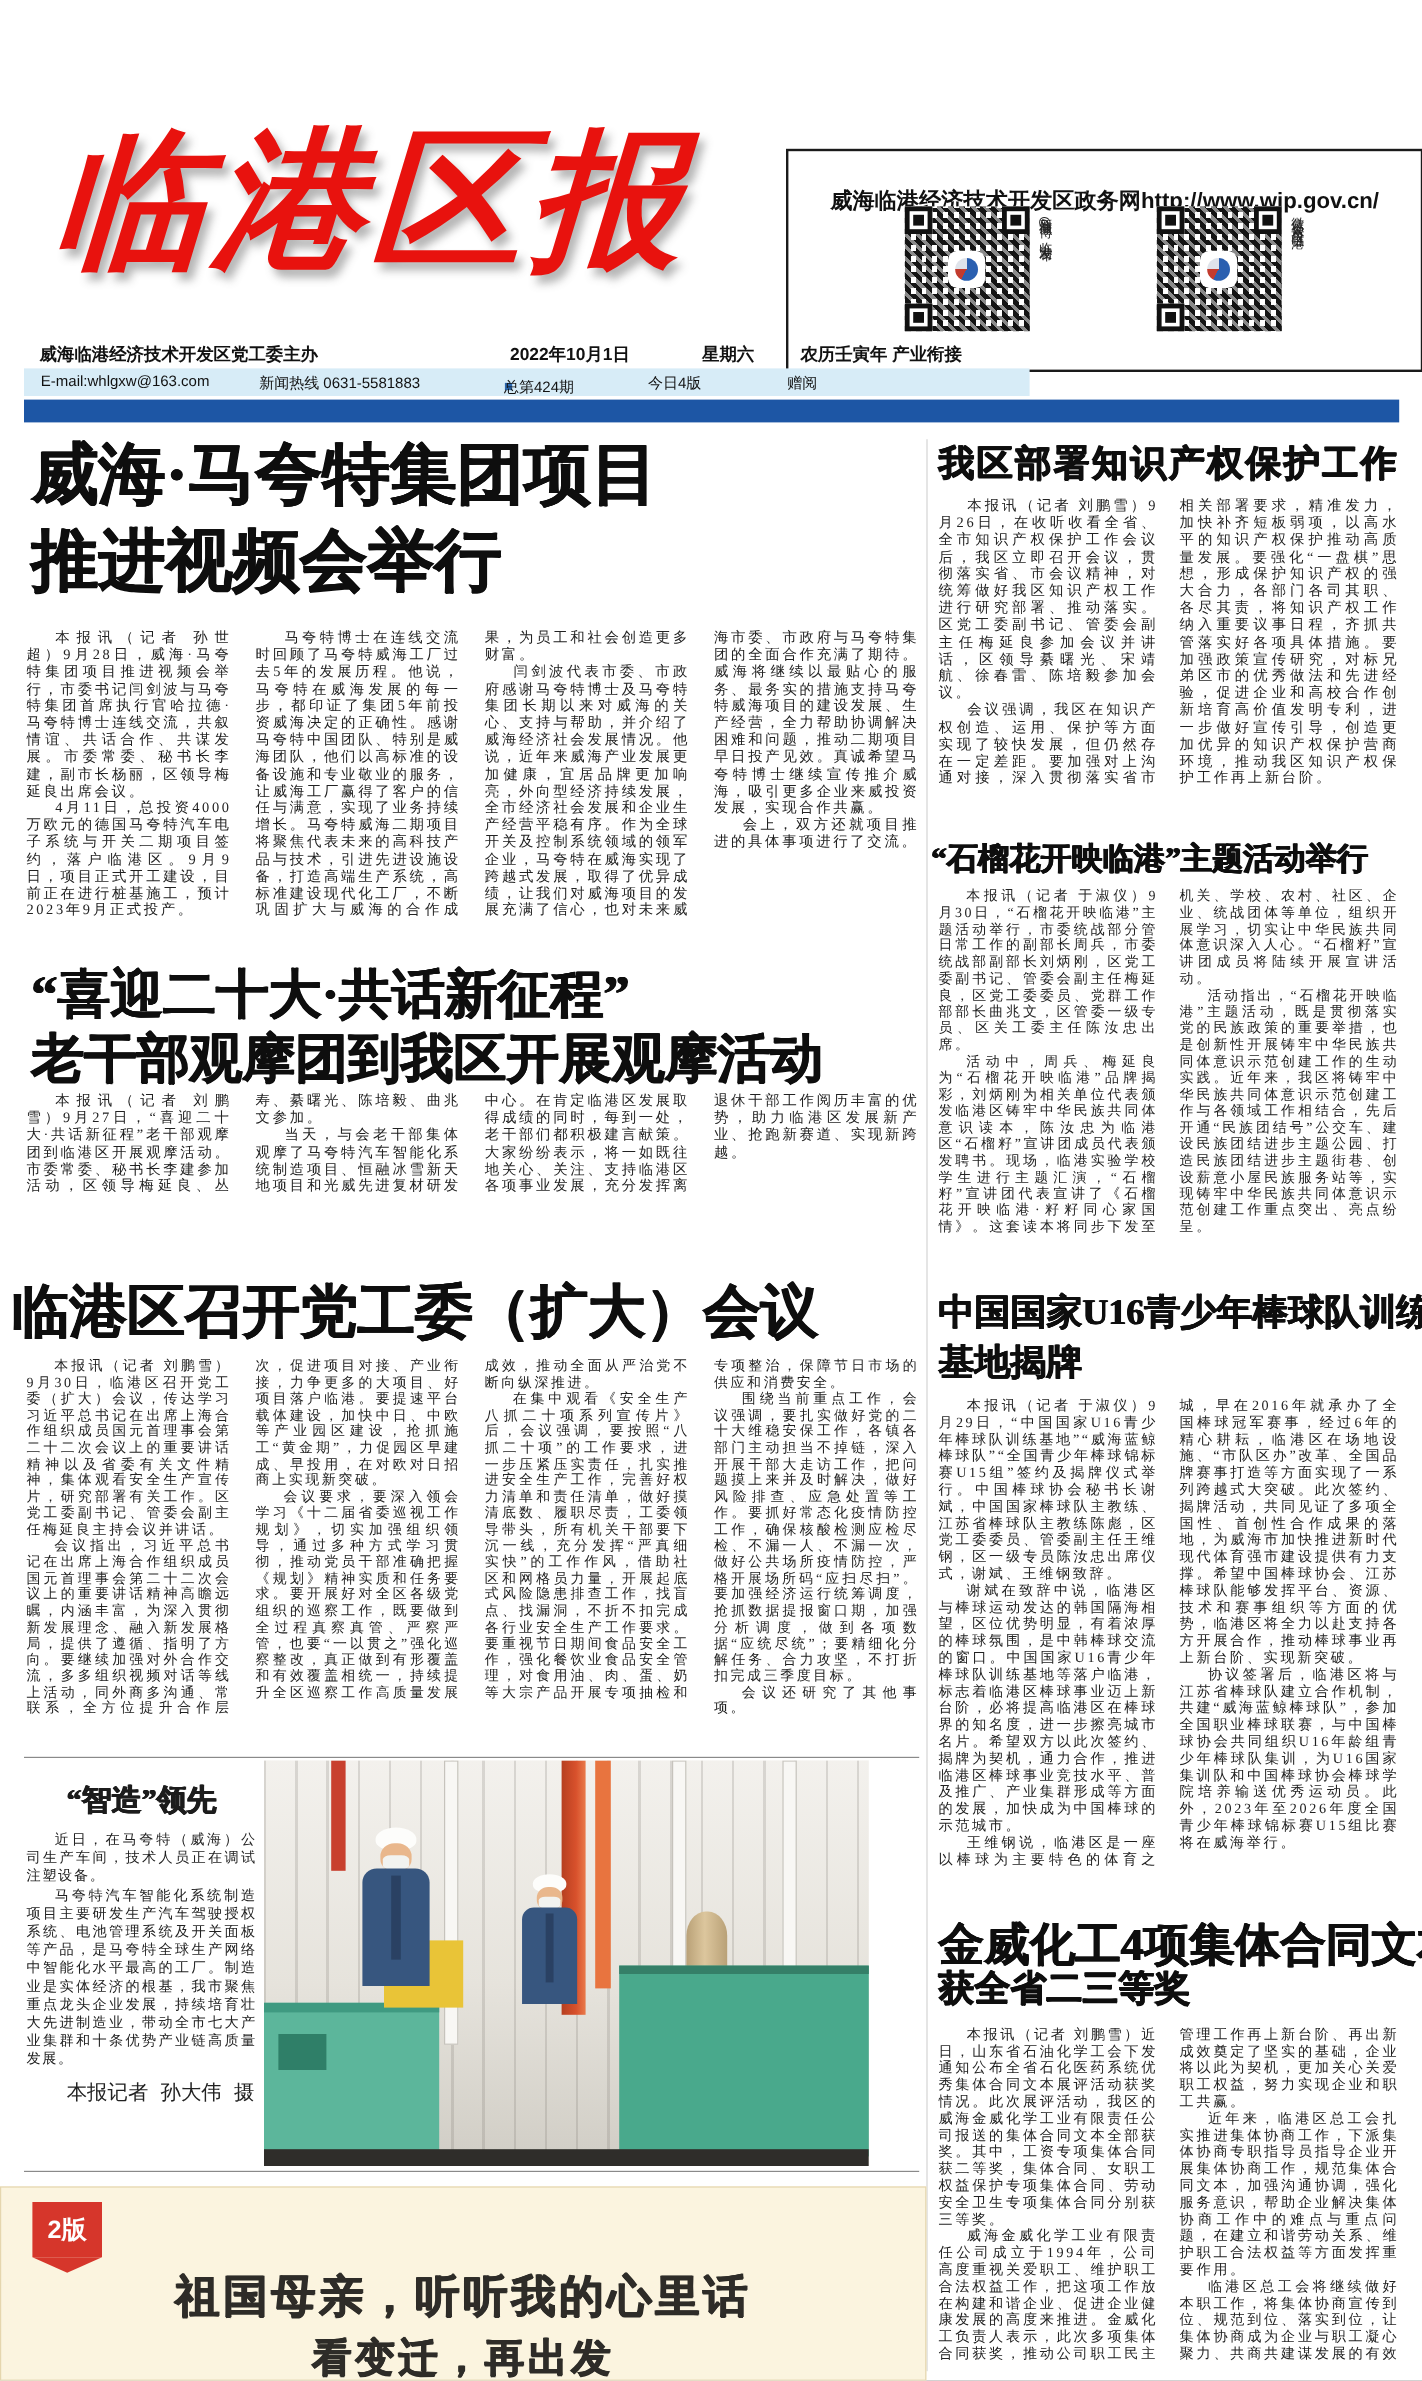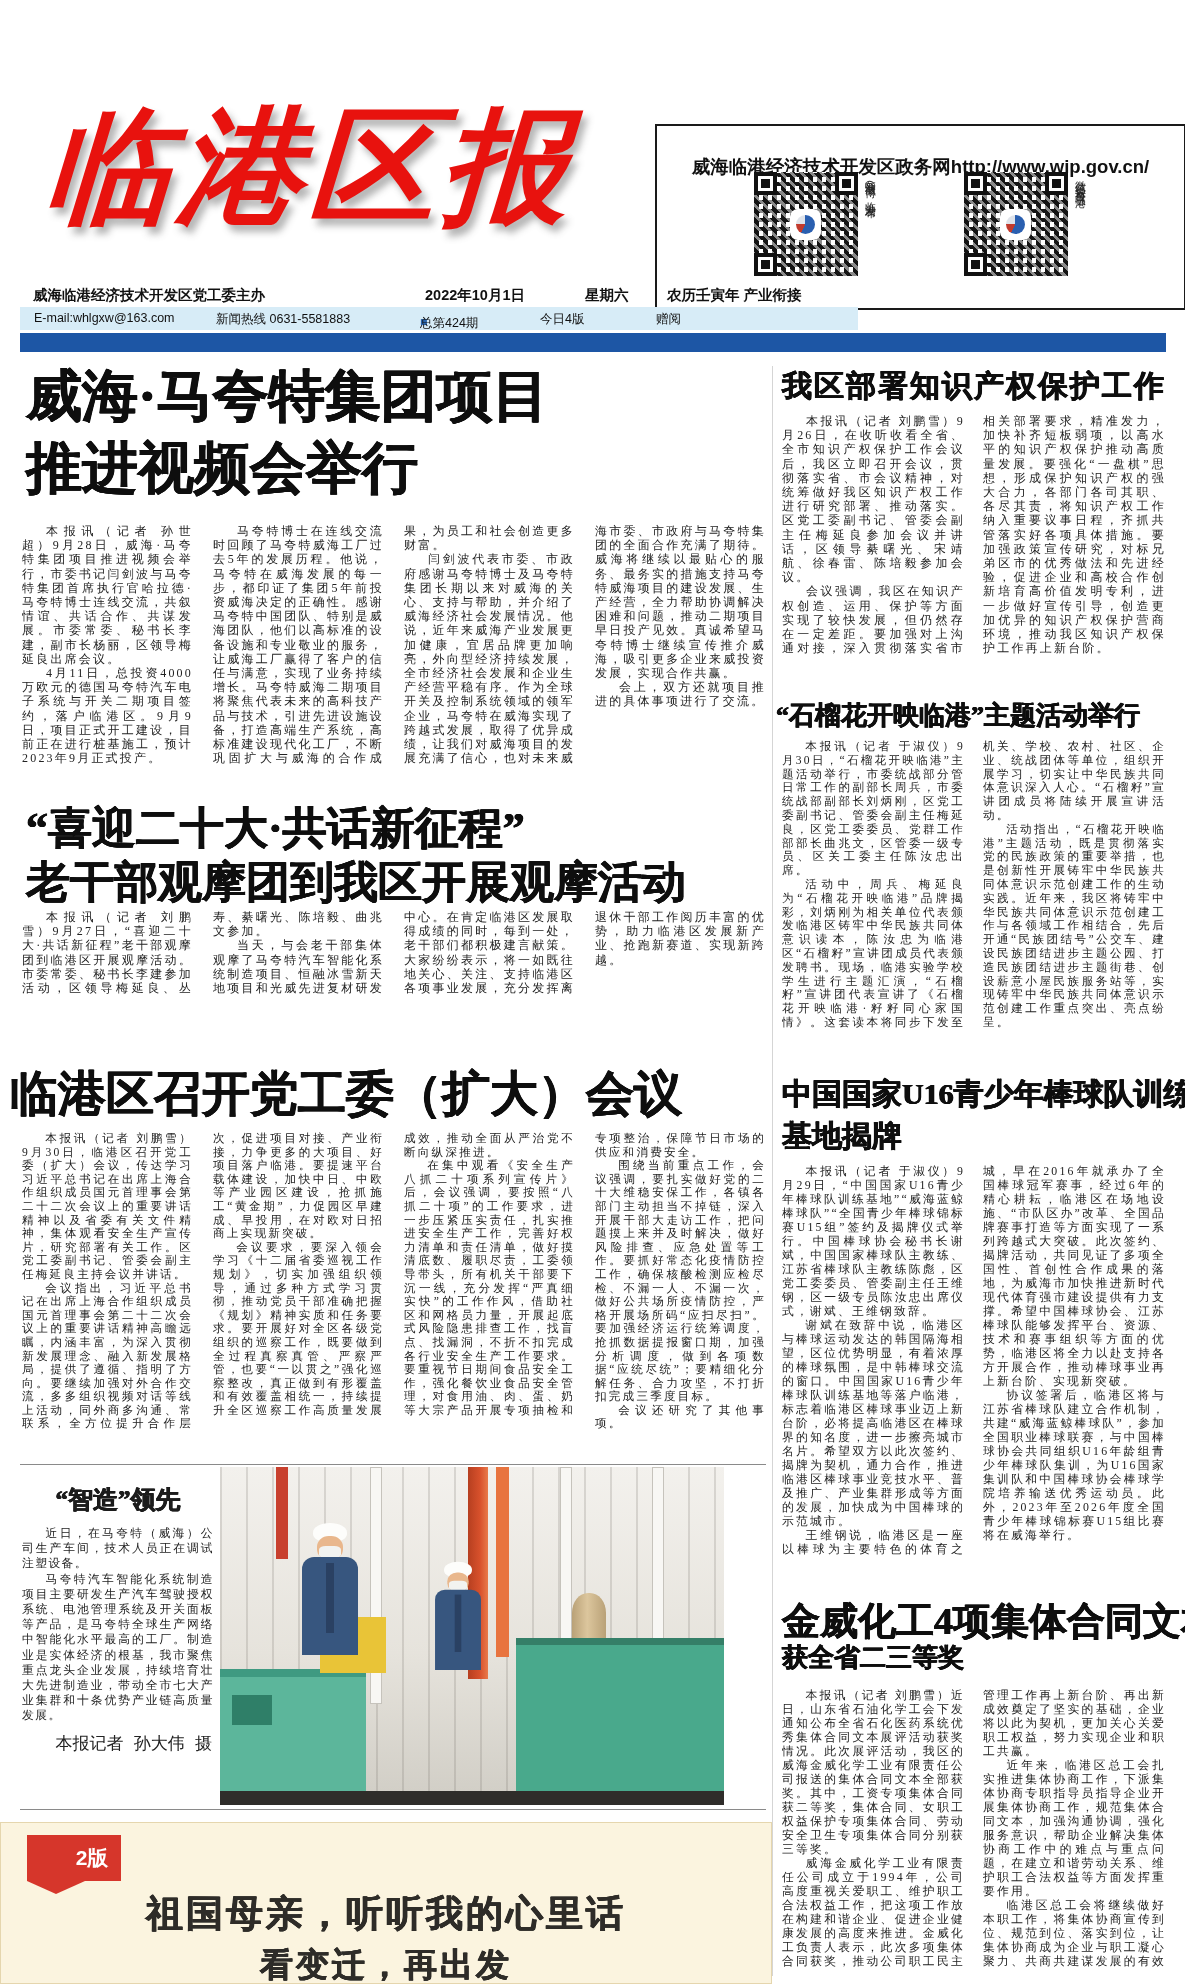--- a/index.html
+++ b/index.html
@@ -51,21 +51,21 @@
   .lead-l1{left:26px;top:364px;font-size:56px;line-height:64px;white-space:nowrap;}
   .lead-l2{left:26px;top:436px;font-size:56px;line-height:64px;white-space:nowrap;}
   .vet-l1{left:26px;top:804px;font-size:44px;line-height:50px;white-space:nowrap;}
   .vet-l2{left:26px;top:858px;font-size:44px;line-height:50px;white-space:nowrap;}
   .party-t{left:10px;top:1066px;font-size:48px;line-height:56px;white-space:nowrap;}
   .ipr-t{left:782px;top:366px;width:384px;font-size:30px;letter-spacing:2px;white-space:nowrap;}
   .pom-t{left:776px;top:698px;width:392px;font-size:26px;letter-spacing:0;white-space:nowrap;}
   .u16-l1{left:782px;top:1074px;font-size:30px;line-height:40px;white-space:nowrap;}
   .u16-l2{left:782px;top:1116px;font-size:30px;line-height:40px;white-space:nowrap;text-align:right;}
   .jw-l1{left:782px;top:1601px;font-size:38px;line-height:40px;white-space:nowrap;}
-  .jw-l2{left:782px;top:1638px;font-size:26px;line-height:40px;white-space:nowrap;}
+  .jw-l2{left:782px;top:1638px;font-size:30px;line-height:40px;white-space:nowrap;}
 
   
   .bodytxt{font-size:12px;line-height:14.2px;letter-spacing:2.2px;text-align:justify;
            color:#222;overflow:hidden;}
   .bodytxt p{margin:0;text-indent:2em;}
   .cols4{column-count:4;column-gap:20px;}
   .cols2{column-count:2;column-gap:18px;}
   .lead-b{left:22px;top:524px;width:744px;height:274px;}
   .vet-b{left:22px;top:910px;width:744px;height:150px;}
   .party-b{left:22px;top:1132px;width:744px;height:320px;font-size:11.6px;line-height:13.6px;}
@@ -101,21 +101,21 @@
   .worker .mask{position:absolute;top:23px;left:19px;width:22px;height:12px;background:#f2f3f0;border-radius:30%;}
   .worker .torso{position:absolute;top:34px;left:2px;width:56px;height:98px;background:#37567f;border-radius:12px 12px 0 0;}
   .worker .torso::after{content:'';position:absolute;left:24px;top:6px;width:8px;height:70px;background:#2a4163;}
   .w1{left:80px;top:56px;width:60px;height:140px;}
   .w2{left:208px;top:84px;width:60px;height:120px;transform:scale(.82);}
 
   
   .banner{left:0;top:1822px;width:772px;height:162px;background:#fbf4df;border:1px solid #e5d6ae;box-sizing:border-box;}
   .page-tag{position:absolute;left:26px;top:12px;width:58px;height:46px;background:#d6362b;color:#fff;
             font-size:21px;font-weight:bold;display:flex;align-items:center;justify-content:center;
-            font-family:"Liberation Sans","DejaVu Sans",sans-serif;padding-left:36px;}
+            font-family:"Liberation Sans","DejaVu Sans",sans-serif;}
   .page-tag::after{content:'';position:absolute;top:100%;left:0;width:0;height:0;
             border-left:29px solid transparent;border-right:29px solid transparent;border-top:13px solid #d6362b;}
   .ban-l1{position:absolute;left:0;right:0;top:66px;text-align:center;font-size:37px;font-weight:700;
           letter-spacing:3px;color:#2e2c28;}
   .ban-l2{position:absolute;left:0;right:0;top:120px;text-align:center;font-size:33px;font-weight:700;
           letter-spacing:3px;color:#2e2c28;}
 </style>
 </head>
 <body>
 

